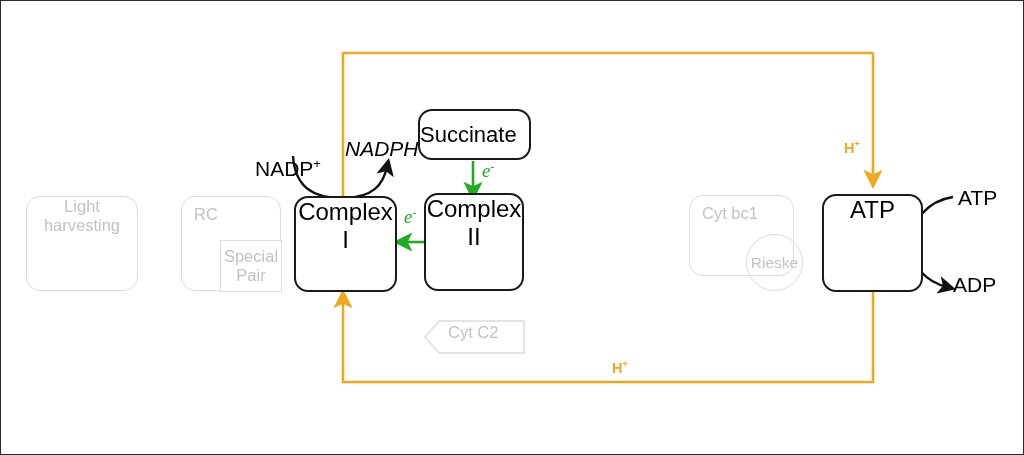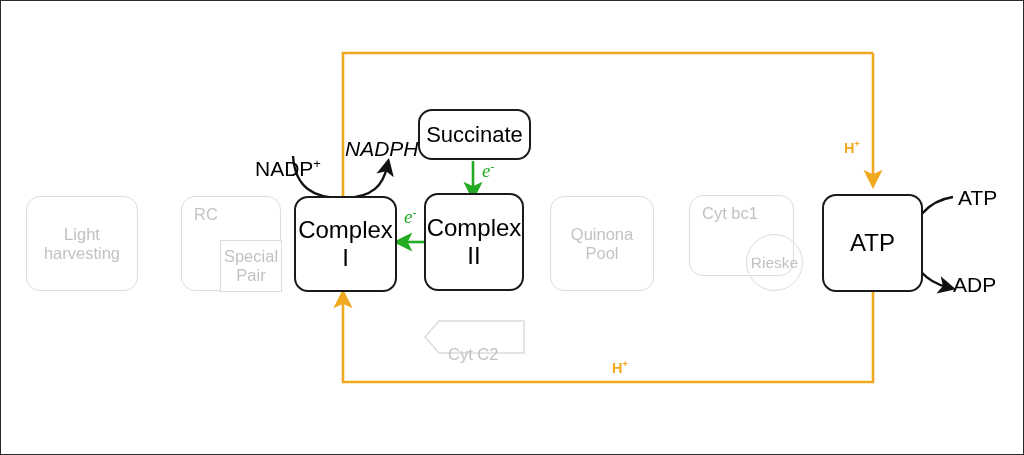--- a/index.html
+++ b/index.html
@@ -27,21 +27,21 @@
     width: 1024px;
     height: 455px;
   }
 
   
   .node {
     position: absolute;
     box-sizing: border-box;
     display: flex;
     align-items: center;
-    justify-content: center;
+    justify-content: flex-start;
     text-align: center;
     line-height: 1.15;
   }
   .node-active {
     border: 2px solid #1a1a1a;
     border-radius: 14px;
     background: #ffffff;
     color: #000000;
     font-size: 24px;
   }
@@ -151,33 +151,29 @@
   </div>
 
   <div class="node node-faded" style="left:180px; top:195px; width:100px; height:95px;">
     <span class="node-label-topleft">RC</span>
     <div class="inner-rect" style="left:38px; top:43px; width:62px; height:52px; flex-direction:column;">
       <span>Special</span>
       <span>Pair</span>
     </div>
   </div>
 
-  <div class="node node-faded" style="left:549px; top:195px; width:104px; height:95px; flex-direction:column;">
-    <span>Quinona</span>
-    <span>Pool</span>
-  </div>
 
   <div class="node node-faded" style="left:688px; top:194px; width:105px; height:81px;">
     <span class="node-label-topleft">Cyt bc1</span>
     <div class="inner-circle" style="left:56px; top:38px; width:57px; height:57px;">
       <span>Rieske</span>
     </div>
   </div>
 
-  <div class="txt" style="left:447px; top:344px; font-size:16.5px; color:#c2c2c2;">Cyt C2</div>
+  <div class="txt" style="left:447px; top:322px; font-size:16.5px; color:#c2c2c2;">Cyt C2</div>
 
   <div class="node node-active" style="left:293px; top:195px; width:103px; height:96px; flex-direction:column;">
     <span>Complex</span>
     <span>I</span>
   </div>
 
   <div class="node node-active" style="left:423px; top:192px; width:100px; height:98px; flex-direction:column;">
     <span>Complex</span>
     <span>II</span>
   </div>

